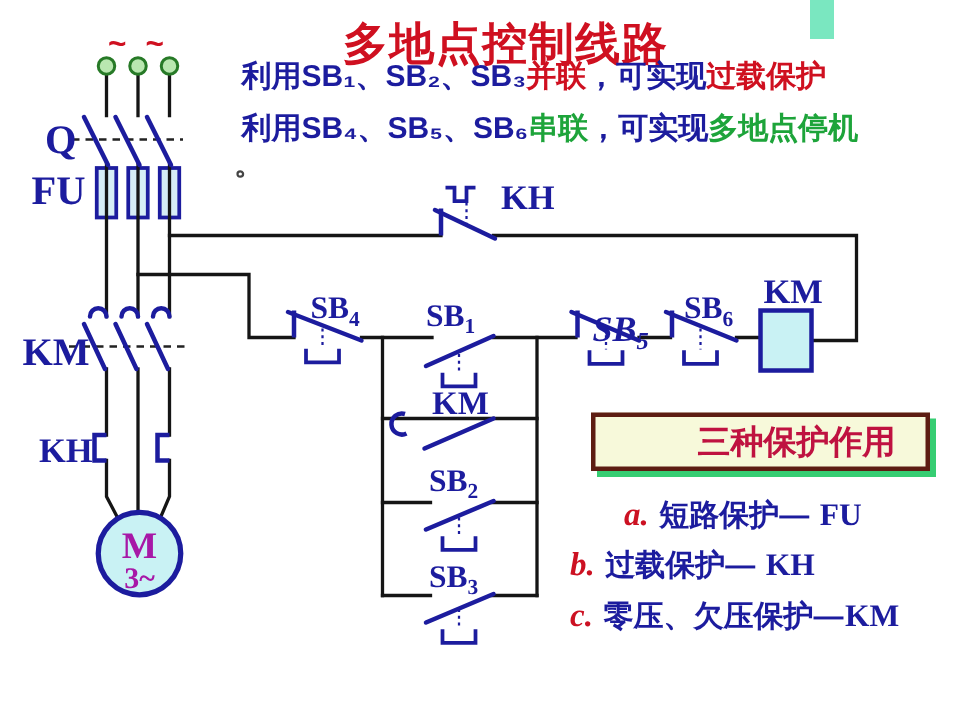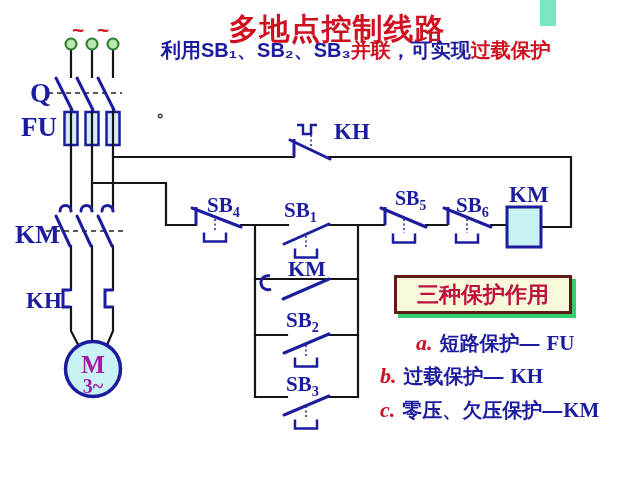--- a/index.html
+++ b/index.html
@@ -13,21 +13,21 @@
   .magenta{color:#a718a7;}
   .tilde{position:absolute;color:#cf1020;font-weight:bold;font-size:21px;line-height:1;}
   .title{position:absolute;left:228px;top:9px;width:218px;text-align:center;
          font-size:30px;font-weight:bold;color:#cf1020;letter-spacing:1px;}
   .intro-line{position:absolute;left:161px;font-size:20px;font-weight:bold;white-space:nowrap;}
   .c-blue{color:#1c1c9e;} .c-red{color:#cf1020;} .c-green{color:#1da43a;}
   .period{position:absolute;left:156px;top:96px;font-size:20px;font-weight:bold;color:#444;}
   .teal-bar{position:absolute;left:540px;top:0;width:16px;height:26px;background:#7ae7c0;}
   .prot-box{position:absolute;left:394px;top:275px;width:172px;height:33px;
             background:#f7f9da;border:3px solid #5d1d12;box-shadow:4px 4px 0 #36cd72;
-            text-align:center;line-height:33px;font-size:22px;font-weight:bold;color:#bf1240;}
+            text-align:center;line-height:33px;font-size:22px;font-weight:bold;color:#bf1240;padding-left:48px;}
   .prot-item{position:absolute;left:380px;font-size:20px;font-weight:bold;white-space:nowrap;}
   .pmark{font-family:"Liberation Serif",serif;font-style:italic;font-weight:bold;
          font-size:22px;color:#cc1122;margin-right:7px;}
   .ptext{color:#1c1c9e;}
   .pdev{font-family:"Liberation Serif",serif;font-weight:bold;font-size:21px;
         color:#1c1c9e;margin-left:7px;}
   .pdev.tight{margin-left:1px;}
 </style>
 </head>
 <body>
@@ -160,21 +160,21 @@
   <div class="lbl magenta" style="left:77px;top:376px;width:32px;text-align:center;font-size:20px;">3~</div>
 
   <div class="lbl" style="left:334px;top:120px;font-size:23px;">KH</div>
 
   <div class="lbl" style="left:207px;top:195px;font-size:21px;">
     <span>SB</span><sub>4</sub>
   </div>
   <div class="lbl" style="left:284px;top:200px;font-size:21px;">
     <span>SB</span><sub>1</sub>
   </div>
-  <div class="lbl" style="left:395px;top:188px;font-size:20px;">
+  <div class="lbl" style="left:395px;top:208px;font-size:24px;font-style:italic;">
     <span>SB</span><sub>5</sub>
   </div>
   <div class="lbl" style="left:456px;top:195px;font-size:21px;">
     <span>SB</span><sub>6</sub>
   </div>
 
   <div class="lbl" style="left:288px;top:258px;font-size:22px;">KM</div>
   <div class="lbl" style="left:286px;top:310px;font-size:21px;">
     <span>SB</span><sub>2</sub>
   </div>
@@ -183,20 +183,23 @@
   </div>
   <div class="lbl" style="left:509px;top:183px;font-size:23px;">KM</div>
 
   <div class="teal-bar"></div>
 
   <div class="title">多地点控制线路</div>
 
   <div class="intro-line" style="top:37px;">
     <span class="c-blue">利用</span><span class="c-blue">SB₁、SB₂、SB₃</span><span class="c-red">并联</span><span class="c-blue">，可实现</span><span class="c-red">过载保护</span>
   </div>
+  <div class="intro-line" style="top:72px;">
+    <span class="c-blue">利用</span><span class="c-blue">SB₄、SB₅、SB₆</span><span class="c-green">串联</span><span class="c-blue">，可实现</span><span class="c-green">多地点停机</span>
+  </div>
   <div class="period">。</div>
 
   <div class="prot-box">三种保护作用</div>
 
   <div class="prot-item" style="top:330px;margin-left:36px;">
     <span class="pmark">a.</span><span class="ptext">短路保护—</span><span class="pdev">FU</span>
   </div>
   <div class="prot-item" style="top:397px;">
     <span class="pmark">c.</span><span class="ptext">零压、欠压保护—</span><span class="pdev tight">KM</span>
   </div>

